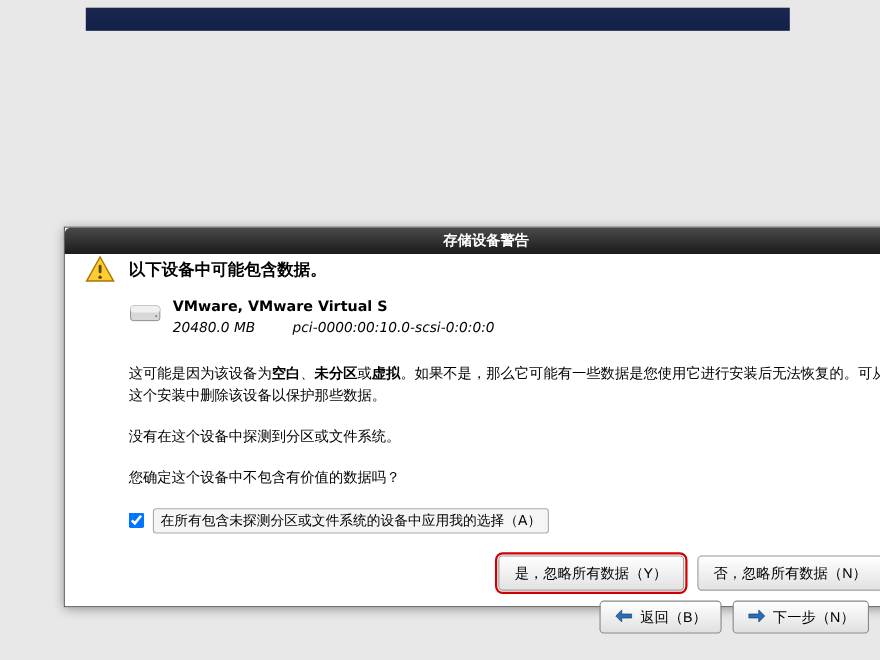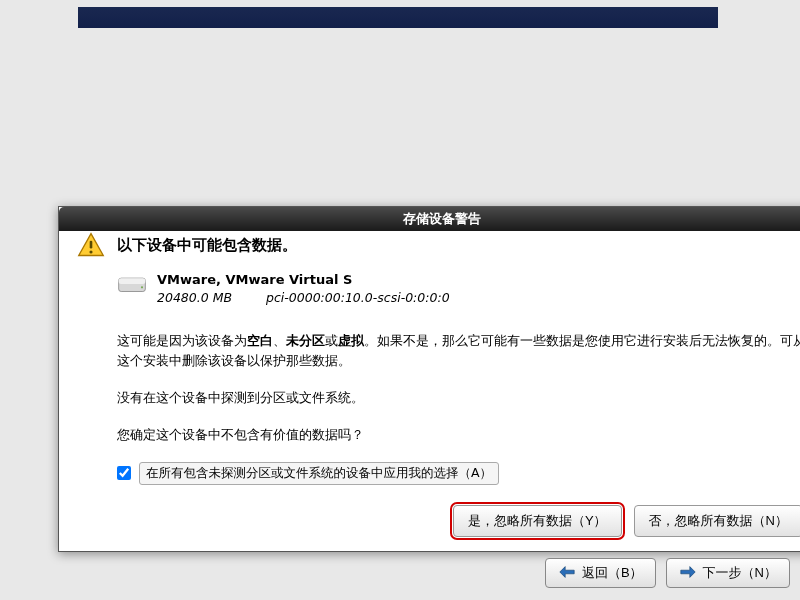--- a/index.html
+++ b/index.html
@@ -143,21 +143,21 @@
       font-size: 13px;
       cursor: pointer;
       color: #000;
     }
     .btn-highlight {
       outline: 2px solid #d00000;
       outline-offset: 1px;
     }
     .bottom-nav {
       position: absolute;
-      bottom: 12px;
+      bottom: 24px;
       right: 10px;
       display: flex;
       gap: 10px;
     }
     .nav-btn {
       background: linear-gradient(to bottom, #ffffff, #e0e0e0);
       border: 1px solid #888;
       border-radius: 4px;
       padding: 5px 12px;
       font-size: 13px;

